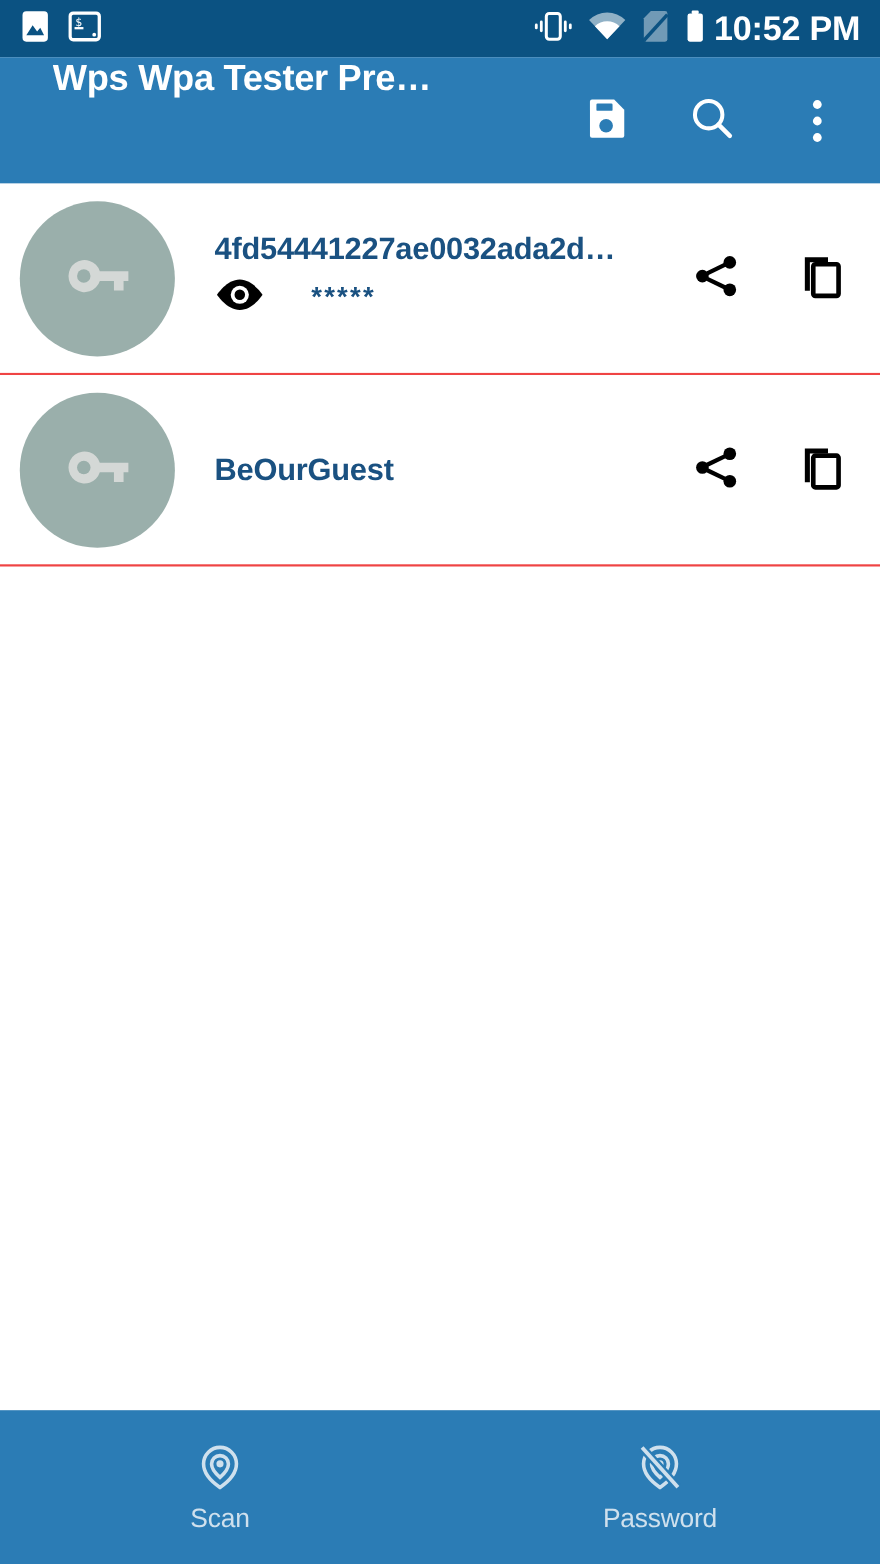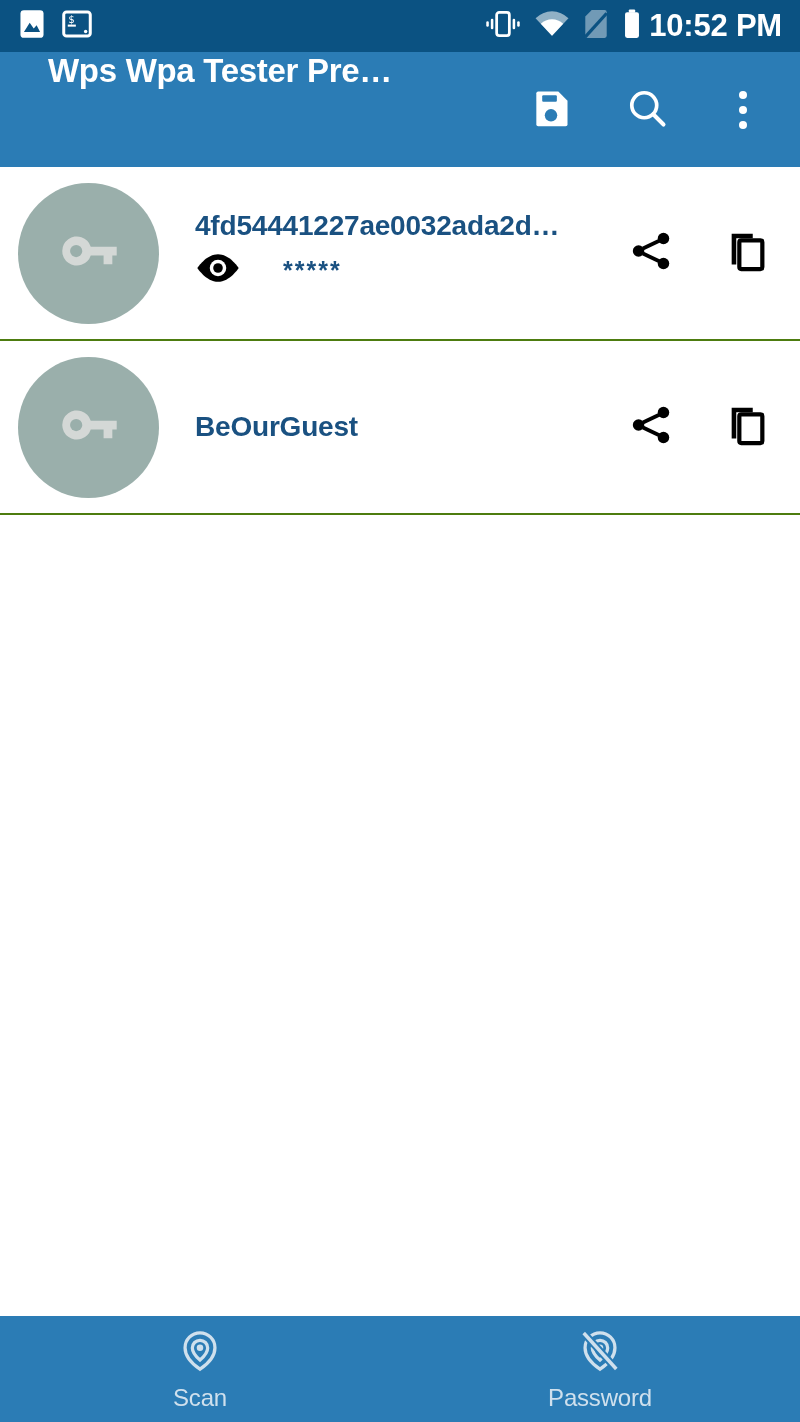--- a/index.html
+++ b/index.html
@@ -96,21 +96,21 @@
   
   .list {
     background: #ffffff;
   }
   .row {
     display: flex;
     align-items: center;
     height: 174px;
     box-sizing: border-box;
     padding: 0 26px 0 18px;
-    border-bottom: 2px solid #4d7c0f;
+    border-bottom: 2px solid #ef4444;
     background: #ffffff;
     cursor: pointer;
   }
   .avatar {
     width: 141px;
     height: 141px;
     border-radius: 50%;
     background: #9aafab;
     flex: 0 0 141px;
     display: flex;
@@ -176,21 +176,21 @@
 
   
   .filler { background: #ffffff; }
 
   
   .bottom-nav {
     position: absolute;
     left: 0;
     bottom: 0;
     width: 800px;
-    height: 106px;
+    height: 140px;
     background: #2b7cb5;
     display: flex;
     align-items: flex-start;
     box-sizing: border-box;
   }
   .nav-item {
     flex: 1;
     height: 100%;
     display: flex;
     flex-direction: column;

